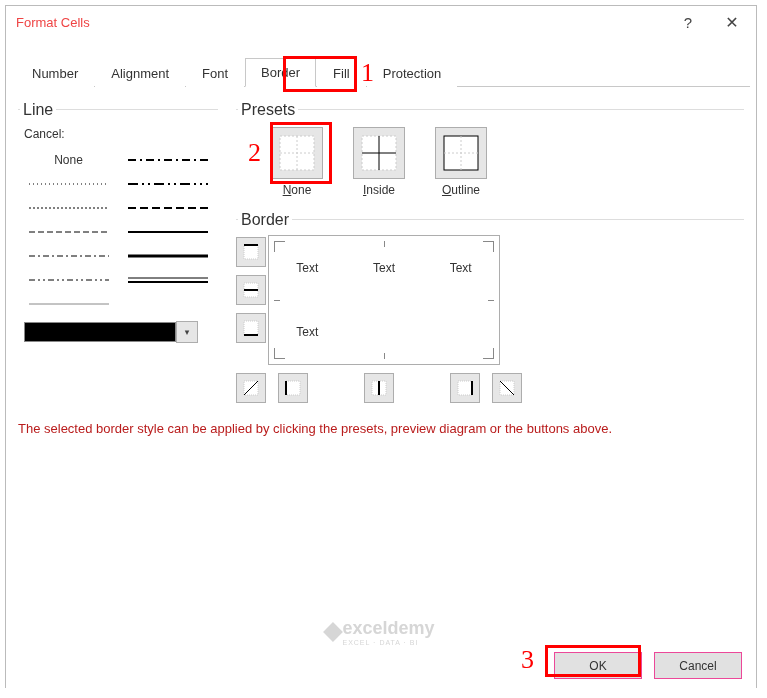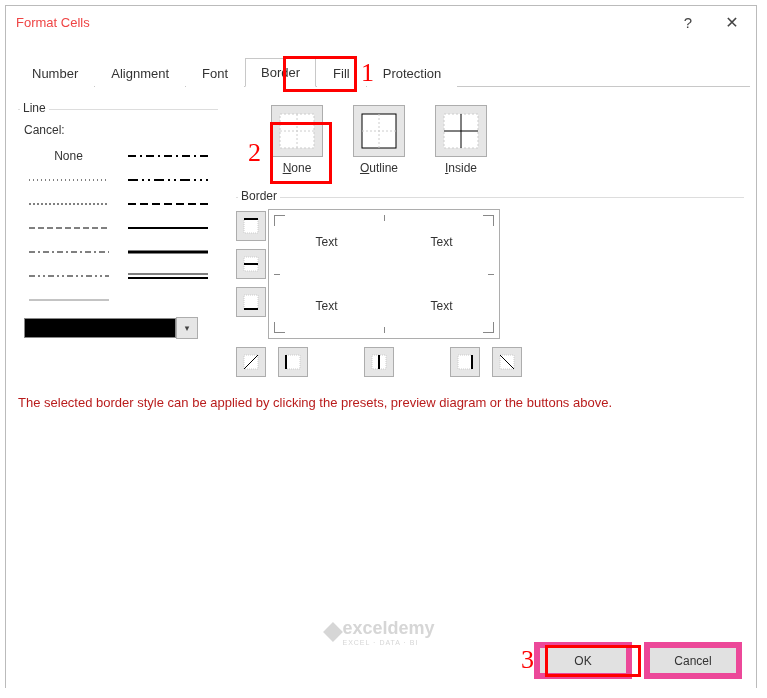--- a/index.html
+++ b/index.html
@@ -126,21 +126,21 @@
   width: 28px; height: 28px;
   background: #e6e6e6;
   border: 1px solid #adadad;
   display: flex; align-items:center; justify-content:center;
 }
 .preview-box {
   width: 230px; height: 128px;
   border: 1px solid #adadad;
   background: #fff;
   display: grid;
-  grid-template-columns: 1fr 1fr;
+  grid-template-columns: 1fr 1fr 1fr;
   grid-template-rows: 1fr 1fr;
   position: relative;
 }
 .preview-box .cell {
   display: flex; align-items: center; justify-content: center;
   font-size: 12px; color: #333;
 }
 .corner {
   position: absolute;
   width: 10px; height: 10px;
@@ -169,21 +169,21 @@
 .footer {
   display: flex;
   align-items: center;
   justify-content: flex-end;
   padding: 10px 14px;
   gap: 12px;
 }
 .dlgbtn {
   width: 86px; height: 25px;
   background: #e1e1e1;
-  border: 6px solid #ec4899;
+  border: 1px solid #ec4899;
   display:flex; align-items:center; justify-content:center;
   font-size: 12px;
 }
 .watermark {
   position: absolute;
   left: 50%; transform: translateX(-50%);
   bottom: 42px;
   display: flex; align-items: center;
   color: #d6d6d6;
   font-size: 18px;
@@ -195,21 +195,21 @@
 .fieldset-like {
   position: relative;
   margin-top: 4px;
 }
 .fieldset-like > .lbl {
   position: relative;
   display: inline-block;
   background: #fff;
   padding: 0 3px;
   margin-left: 2px;
-  font-size: 12px;
+  font-size: 16px;
   color: #333;
   z-index: 1;
 }
 .fieldset-like > .line {
   position: absolute;
   top: 8px;
   left: 0; right: 0;
   border-top: 1px solid #ddd;
 }
 </style>
@@ -306,50 +306,54 @@
             </div>
           <div class="style-item"></div>
         </div>
         <div class="color-swatch">
           <div class="swatch"></div>
           <div class="dd">▾</div>
         </div>
       </div>
 
       <div class="presets-col">
+        <div class="fieldset-like">
+          <span class="lbl">Presets</span>
+          <div class="line"></div>
+        </div>
         <div class="preset-row">
           <div class="preset">
             <div class="preset-btn">
                 <svg width="36" height="36">
                   <rect x="1" y="1" width="34" height="34" fill="#fff" stroke="#ccc" stroke-dasharray="2 2"></rect>
                   <line x1="18" y1="1" x2="18" y2="35" stroke="#ccc" stroke-dasharray="2 2"></line>
                   <line x1="1" y1="18" x2="35" y2="18" stroke="#ccc" stroke-dasharray="2 2"></line>
                 </svg>
               </div>
             <div class="preset-label"><u>N</u><span>one</span></div>
           </div>
           <div class="preset">
             <div class="preset-btn">
                 <svg width="36" height="36">
-                  <rect x="1" y="1" width="34" height="34" fill="#fff" stroke="#000"></rect>
-                  <line x1="18" y1="1" x2="18" y2="35" stroke="#ccc" stroke-dasharray="2 2"></line>
-                  <line x1="1" y1="18" x2="35" y2="18" stroke="#ccc" stroke-dasharray="2 2"></line>
-                </svg>
-              </div>
-            <div class="preset-label"><u>O</u>utline</div>
+                  <rect x="1" y="1" width="34" height="34" fill="#fff" stroke="#ccc" stroke-dasharray="2 2"></rect>
+                  <line x1="18" y1="1" x2="18" y2="35" stroke="#000"></line>
+                  <line x1="1" y1="18" x2="35" y2="18" stroke="#000"></line>
+                </svg>
+              </div>
+            <div class="preset-label"><u>I</u>nside</div>
           </div>
           <div class="preset">
             <div class="preset-btn">
                 <svg width="36" height="36">
-                  <rect x="1" y="1" width="34" height="34" fill="#fff" stroke="#ccc" stroke-dasharray="2 2"></rect>
-                  <line x1="18" y1="1" x2="18" y2="35" stroke="#000"></line>
-                  <line x1="1" y1="18" x2="35" y2="18" stroke="#000"></line>
-                </svg>
-              </div>
-            <div class="preset-label"><u>I</u>nside</div>
+                  <rect x="1" y="1" width="34" height="34" fill="#fff" stroke="#000"></rect>
+                  <line x1="18" y1="1" x2="18" y2="35" stroke="#ccc" stroke-dasharray="2 2"></line>
+                  <line x1="1" y1="18" x2="35" y2="18" stroke="#ccc" stroke-dasharray="2 2"></line>
+                </svg>
+              </div>
+            <div class="preset-label"><u>O</u>utline</div>
           </div>
         </div>
 
         <div class="fieldset-like" style="margin-top:14px;">
           <span class="lbl">Border</span>
           <div class="line"></div>
         </div>
         <div class="border-area">
           <div class="side-btns">
             <div class="sq">

